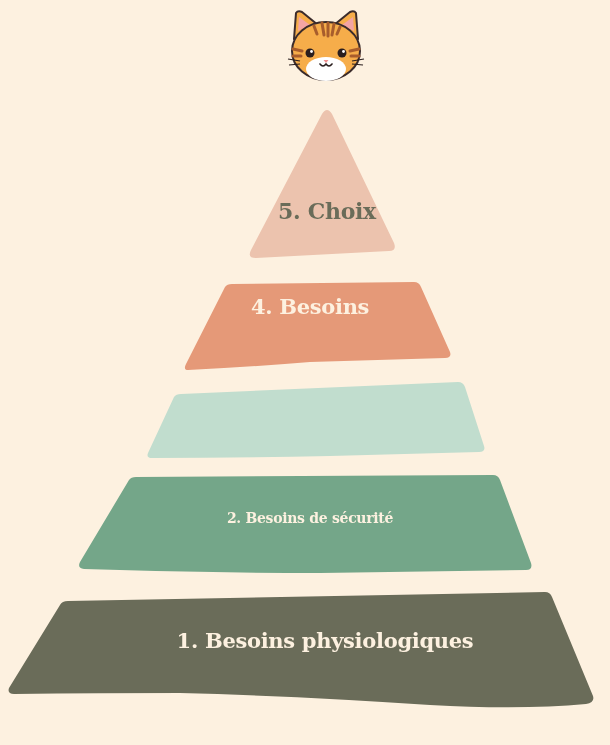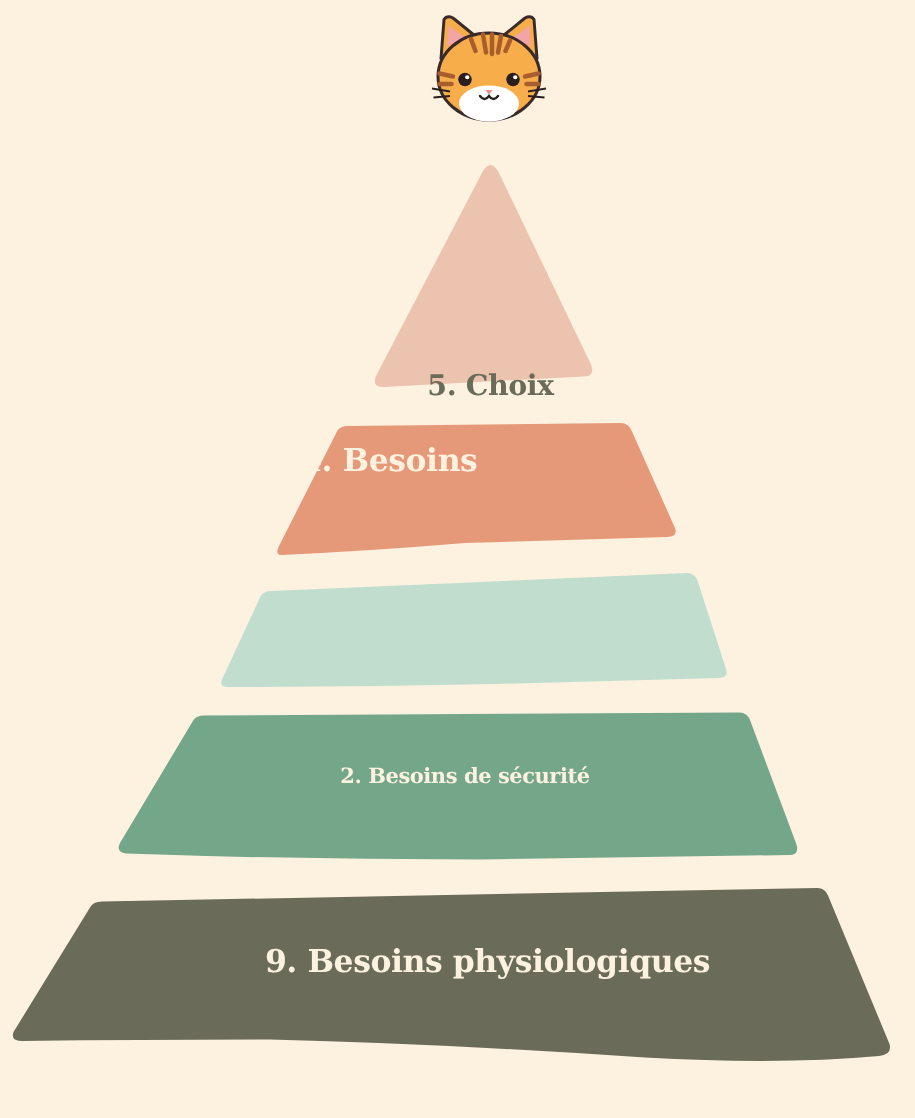--- a/index.html
+++ b/index.html
@@ -87,24 +87,24 @@
 
     <path d="M225 287 Q227 284 232 284 L414 282 Q419 282 421 287 L450 352 Q452 358 445 358 L310 362 Q250 367 188 370 Q183 370 186 364 Z" fill="#e59978"></path>
 
     <path d="M174 397 Q176 394 181 394 L458 382 Q463 382 465 387 L484 446 Q486 452 479 452 L330 456 Q240 458 152 458 Q146 458 148 453 Z" fill="#c1ddce"></path>
 
     <path d="M129 480 Q131 477 136 477 L493 475 Q498 475 500 480 L531 563 Q533 570 526 570 L320 573 Q200 573 84 569 Q77 568 80 562 Z" fill="#74a689"></path>
 
     <path d="M60 605 Q62 601 68 601 L545 592 Q550 592 552 597 L593 696 Q595 703 586 704 Q520 710 430 705 Q300 696 180 693 Q100 693 14 694 Q7 694 9 688 Z" fill="#6a6c59"></path>
   </svg>
 
-  <div class="label" style="left:246px; top:198px; width:162px; font-size:19px; color:#6a6c59;margin-top:48px;">5. Choix</div>
+  <div class="label" style="left:246px; top:198px; width:162px; font-size:22px; color:#6a6c59;">5. Choix</div>
 
-  <div style="position:absolute; left:200px; top:289px; width:220px; text-align:left; font-family:'DejaVu Serif','Liberation Serif',serif; font-weight:bold; font-size:21px; line-height:36px; color:#fdf1e0; letter-spacing:-0.3px;">
+  <div style="position:absolute; left:200px; top:289px; width:220px; text-align:center; font-family:'DejaVu Serif','Liberation Serif',serif; font-weight:bold; font-size:21px; line-height:36px; color:#fdf1e0; letter-spacing:-0.3px;">
     <div>4. Besoins</div>
   </div>
 
 
   <div class="label" style="left:100px; top:510px; width:420px; font-size:14px; color:#fdf1e0;">2. Besoins de sécurité</div>
 
-  <div class="label" style="left:130px; top:628px; width:390px; font-size:21px; color:#fdf1e0;">9. Besoins physiologiques</div>
+  <div class="label" style="left:130px; top:628px; width:390px; font-size:21px; color:#fdf1e0;">1. Besoins physiologiques</div>
 
 </div>
 
 </body></html>

